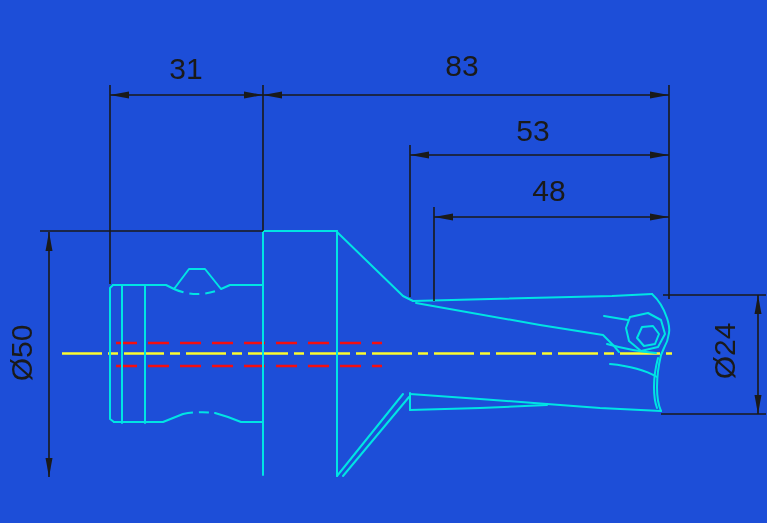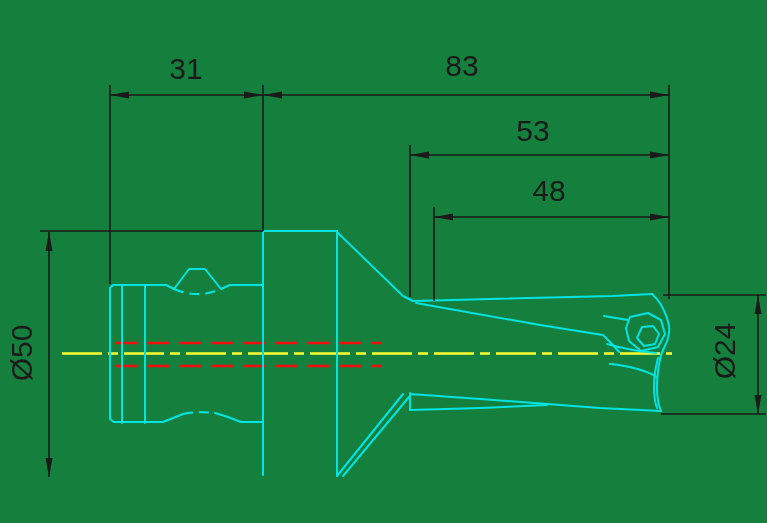--- a/index.html
+++ b/index.html
@@ -1,20 +1,20 @@
 <!DOCTYPE html>
 <html><head>
 <meta charset="utf-8">
 <style>
   html,body{margin:0;padding:0;}
   body{background:#e8e8e8;font-family:"Liberation Sans",sans-serif;}
   .canvas{
     position:relative;
     width:767px;height:523px;
-    background:#15803d;
+    background:#1d4ed8;
     overflow:hidden;
   }
   svg{position:absolute;left:0;top:0;}
   .dim{stroke:#1a1a1a;stroke-width:1.6;fill:none;}
   .arrow{fill:#1a1a1a;stroke:none;}
   .dimtext{
     font-family:"Liberation Sans",sans-serif;
     font-size:30px;
     fill:#1a1a1a;
     text-anchor:middle;

